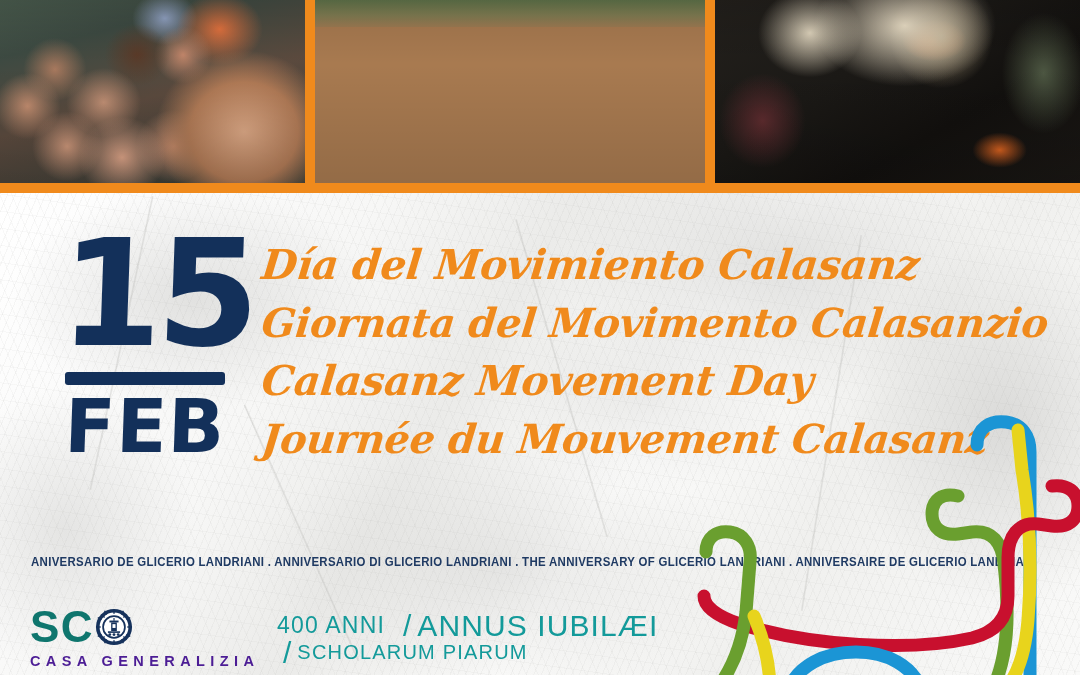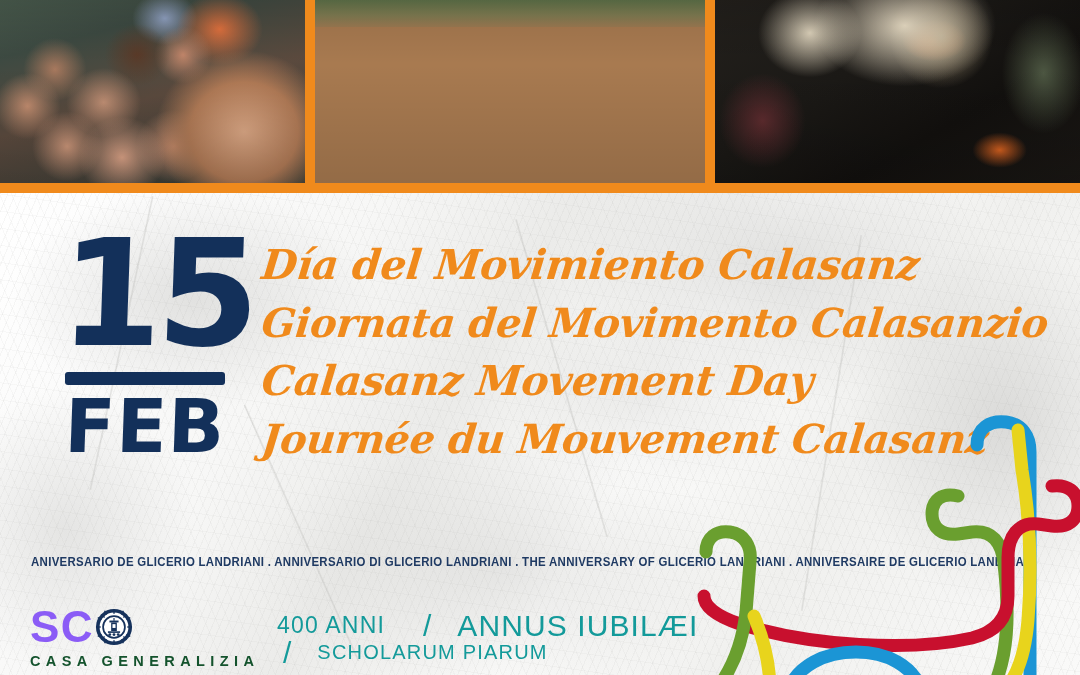--- a/index.html
+++ b/index.html
@@ -112,30 +112,30 @@
   .hl.l4{font-size:40px;}
 
   
   .anniv{position:absolute;left:31px;top:554px;
     font-family:"Liberation Sans",sans-serif;font-weight:bold;color:#1f3a63;
     font-size:13px;letter-spacing:.35px;transform:scaleX(.88);transform-origin:left center;white-space:nowrap;}
 
   
   .scolopi{position:absolute;left:30px;top:606px;}
   .scolopi-word{position:relative;display:flex;align-items:center;height:42px;}
-  .sc-t{font-family:"Liberation Sans",sans-serif;font-weight:bold;color:#8b5cf6;
+  .sc-t{font-family:"Liberation Sans",sans-serif;font-weight:bold;color:#0f766e;
     font-size:44px;letter-spacing:1.5px;line-height:42px;}
   .sc-seal{width:38px;height:38px;margin:0 1px;position:relative;}
-  .sc-sub{font-family:"Liberation Sans",sans-serif;font-weight:bold;color:#14532d;
+  .sc-sub{font-family:"Liberation Sans",sans-serif;font-weight:bold;color:#4c1d95;
     font-size:14.5px;letter-spacing:5.4px;margin-top:5px;}
 
   
   .jub{position:absolute;left:277px;top:612px;color:#139a9a;font-family:"Liberation Sans",sans-serif;
     line-height:27px;}
-  .jub-row{display:flex;align-items:flex-start;white-space:nowrap;gap:20px;}
+  .jub-row{display:flex;align-items:flex-start;white-space:nowrap;}
   .jub-l{font-size:23px;letter-spacing:1.2px;display:inline-block;min-width:120px;}
   .jub-sl{font-size:30px;margin:0 6px;font-weight:300;color:#139a9a;}
   .jub-r{font-size:30px;letter-spacing:1.1px;}
   .jub .r2 .jub-r{font-size:20px;letter-spacing:1.2px;}
   .jub .r2 .jub-l{font-size:23px;}
 
   
   .ribbon{position:absolute;left:620px;top:400px;width:470px;height:290px;}
 </style>
 </head>

